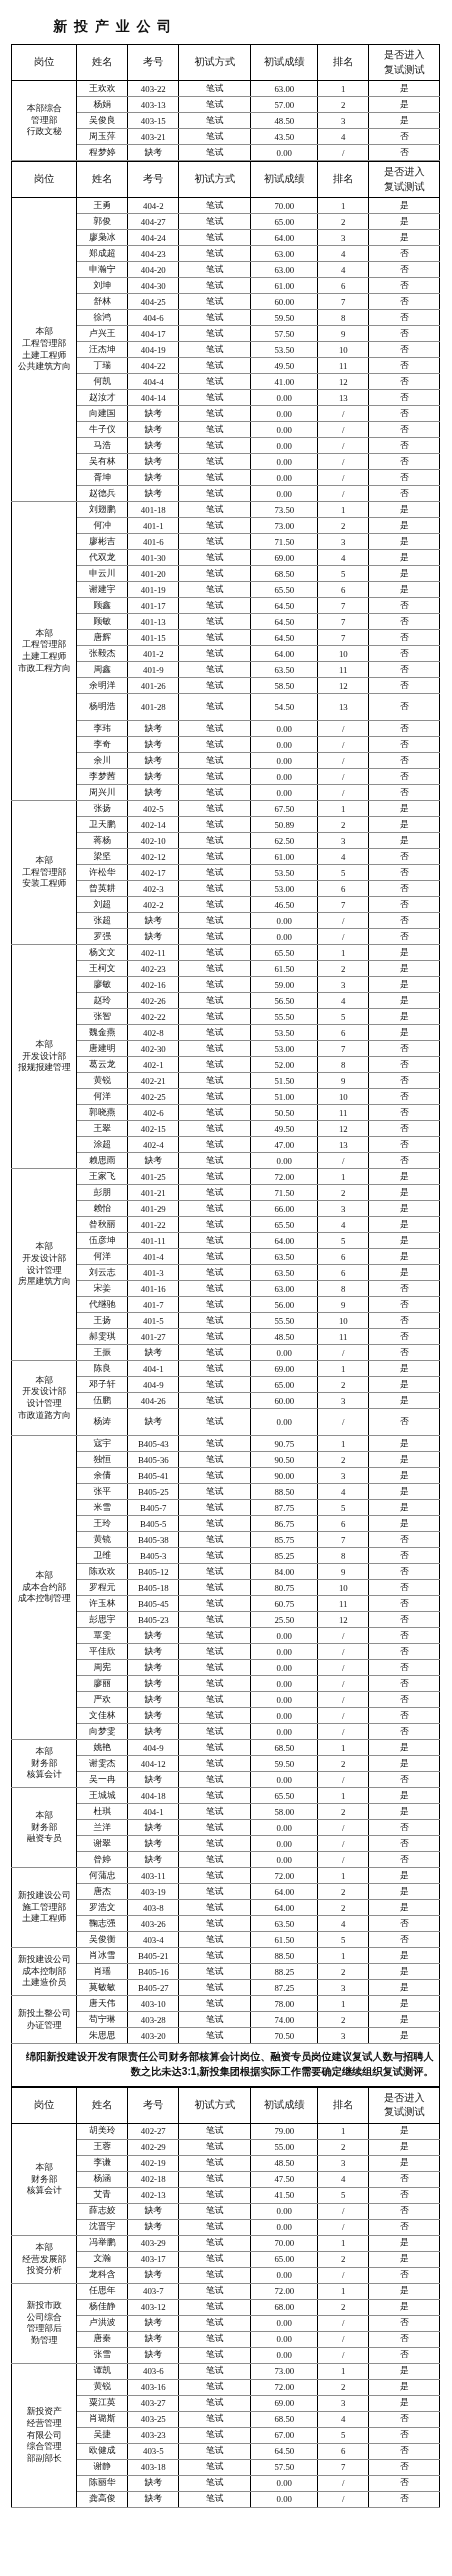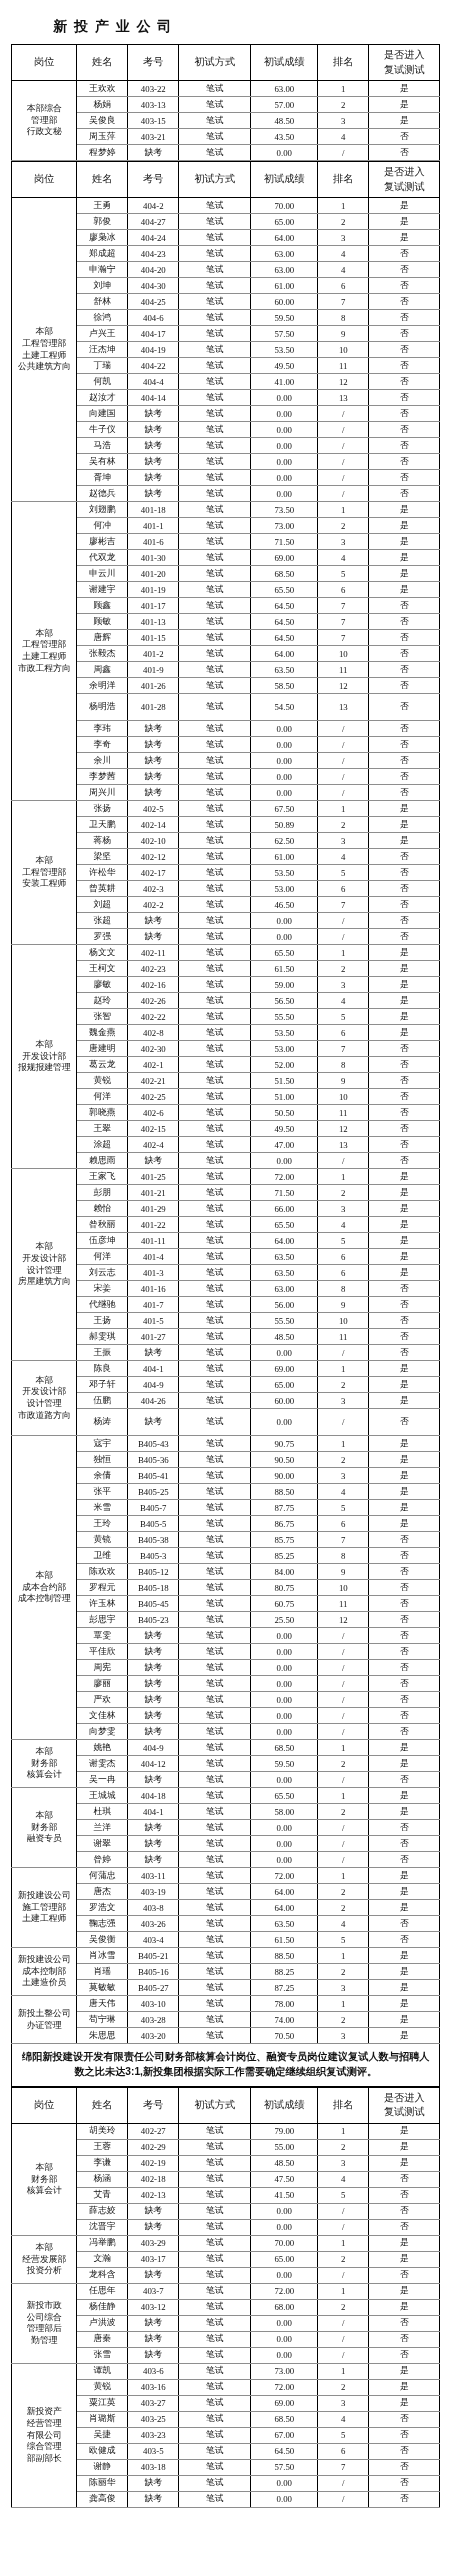--- a/index.html
+++ b/index.html
@@ -53,21 +53,21 @@
   table.results td.pos {
     white-space: pre-line;
     line-height: 1.32;
     font-size: 8.8px;
     padding: 2.3px 1.1px;
   }
   table.results tr.note > td {
     border: 0.6px solid #000;
     border-top: 1.1px solid #000;
     height: auto;
-    text-align: center;
+    text-align: right;
     font-family: "Liberation Sans", "DejaVu Sans", sans-serif;
     font-weight: 700;
     font-size: 10.2px;
     line-height: 1.55;
     padding: 4.5px 5.7px 5.7px 5.7px;
   }
 </style>
 </head>
 <body>
 

